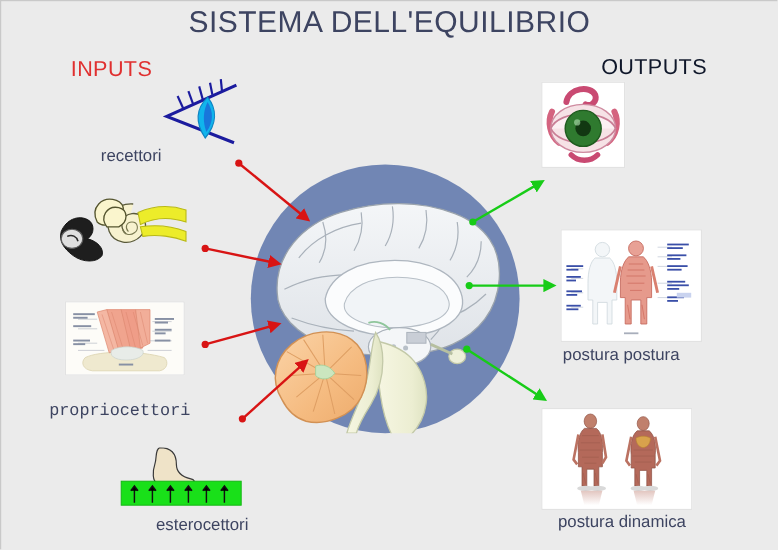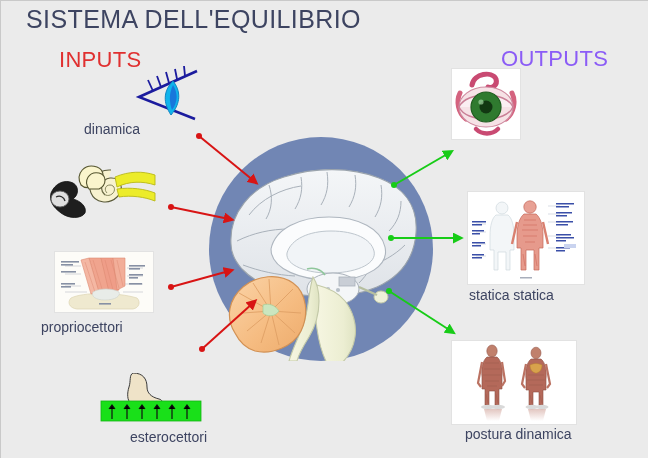--- a/index.html
+++ b/index.html
@@ -13,29 +13,29 @@
     position:relative;width:648px;height:458px;
     background:#ebebeb;
     box-sizing:border-box;
     border-top:1px solid #c9c9c9;
     border-left:1px solid #c9c9c9;
   }
   .abs{position:absolute;}
 
   
   #title{
-    left:0;right:0;top:4px;text-align:left;
-    font-size:25px;color:#3d4461;letter-spacing:.4px;margin-left:25px;
+    left:0;right:0;top:4px;text-align:center;
+    font-size:25px;color:#3d4461;letter-spacing:.4px;
   }
-  .section-head{font-size:22px;letter-spacing:.3px;}
+  .section-head{font-size:18px;letter-spacing:.3px;}
   #inputs-head{left:58px;top:46px;color:#e03030;}
-  #outputs-head{left:500px;top:45px;color:#8b5cf6;}
+  #outputs-head{left:500px;top:45px;color:#0f172a;}
   .cap{font-size:14px;color:#3d4461;white-space:nowrap;}
   #cap-recettori{left:83px;top:120px;}
-  #cap-proprio{left:40px;top:318px;}
+  #cap-proprio{left:40px;top:334px;font-family:Liberation Mono, monospace;}
   #cap-estero{left:96px;top:428px;margin-left:33px;}
   #cap-oculo{left:524px;top:105px;}
   #cap-statica{left:468px;top:286px;}
   #cap-dinamica{left:464px;top:425px;text-align:right;}
 
   
   #hub{
     left:208px;top:136px;width:224px;height:224px;
     border-radius:50%;
     background:#7186b4;
@@ -180,21 +180,21 @@
     <g stroke="#1b1b9e" stroke-width="1.8" fill="none">
       <path d="M20,26 L15,15"></path>
         <path d="M28,22 L24,11"></path>
         <path d="M36,18 L33,7"></path>
       <path d="M44,14 L42,4"></path>
         <path d="M52,11 L51,1"></path>
     </g>
     <path d="M40,16 C48,26 48,38 38,50 C30,38 30,26 40,16 Z" fill="#10b4ec" stroke="#0e84c2" stroke-width="1"></path>
     <path d="M40,20 C45,28 45,37 39,45 C36,37 36,28 40,20 Z" fill="#1b63d6" opacity=".75"></path>
   </svg>
-  <div class="abs cap" id="cap-recettori">dinamica</div>
+  <div class="abs cap" id="cap-recettori">recettori</div>
 
   <svg class="abs" id="img-ear" viewBox="0 0 112 62">
 
     <path d="M60,36 C54,30 56,20 65,19 C76,18 80,30 72,38 C64,46 50,44 46,34
              C41,22 52,10 66,11" fill="#f7f2cf" stroke="#5a5a3a" stroke-width="1.1"></path>
     <path d="M62,34 C59,31 60,26 65,26 C70,26 71,32 67,35 C63,38 58,36 57,32" fill="none" stroke="#7a7a52" stroke-width=".9"></path>
 
     <g fill="#faf5cd" stroke="#55552f" stroke-width="1.1">
       <path d="M36,26 C30,14 40,4 52,8 C60,11 60,22 52,26 C46,29 40,30 36,26 Z"></path>
       <path d="M44,30 C38,22 44,12 54,14 C62,16 62,26 54,30 Z"></path>
@@ -360,21 +360,21 @@
         <rect x="88" y="42" width="15" height="1.5"></rect>
           <rect x="88" y="45" width="18" height="1.5"></rect>
         <rect x="88" y="48" width="10" height="1.5"></rect>
         <rect x="88" y="55" width="14" height="1.5"></rect>
           <rect x="88" y="58" width="9" height="1.5"></rect>
         <rect x="52" y="85" width="12" height="1.5" fill="#a8aebb"></rect>
       </g>
       <rect x="96" y="52" width="12" height="4" fill="#c9d3ef"></rect>
     </svg>
   </div>
-  <div class="abs cap" id="cap-statica">statica statica</div>
+  <div class="abs cap" id="cap-statica">postura postura</div>
 
   <div class="abs frame" id="img-dinamica">
     <svg viewBox="0 0 124 83" width="124" height="83">
       <defs>
         <linearGradient id="refl" x1="0" y1="0" x2="0" y2="1">
           <stop offset="0%" stop-color="#b4695a" stop-opacity=".38"></stop>
           <stop offset="100%" stop-color="#b4695a" stop-opacity="0"></stop>
         </linearGradient>
       </defs>
       <rect x="0" y="0" width="124" height="83" fill="#ffffff"></rect>

